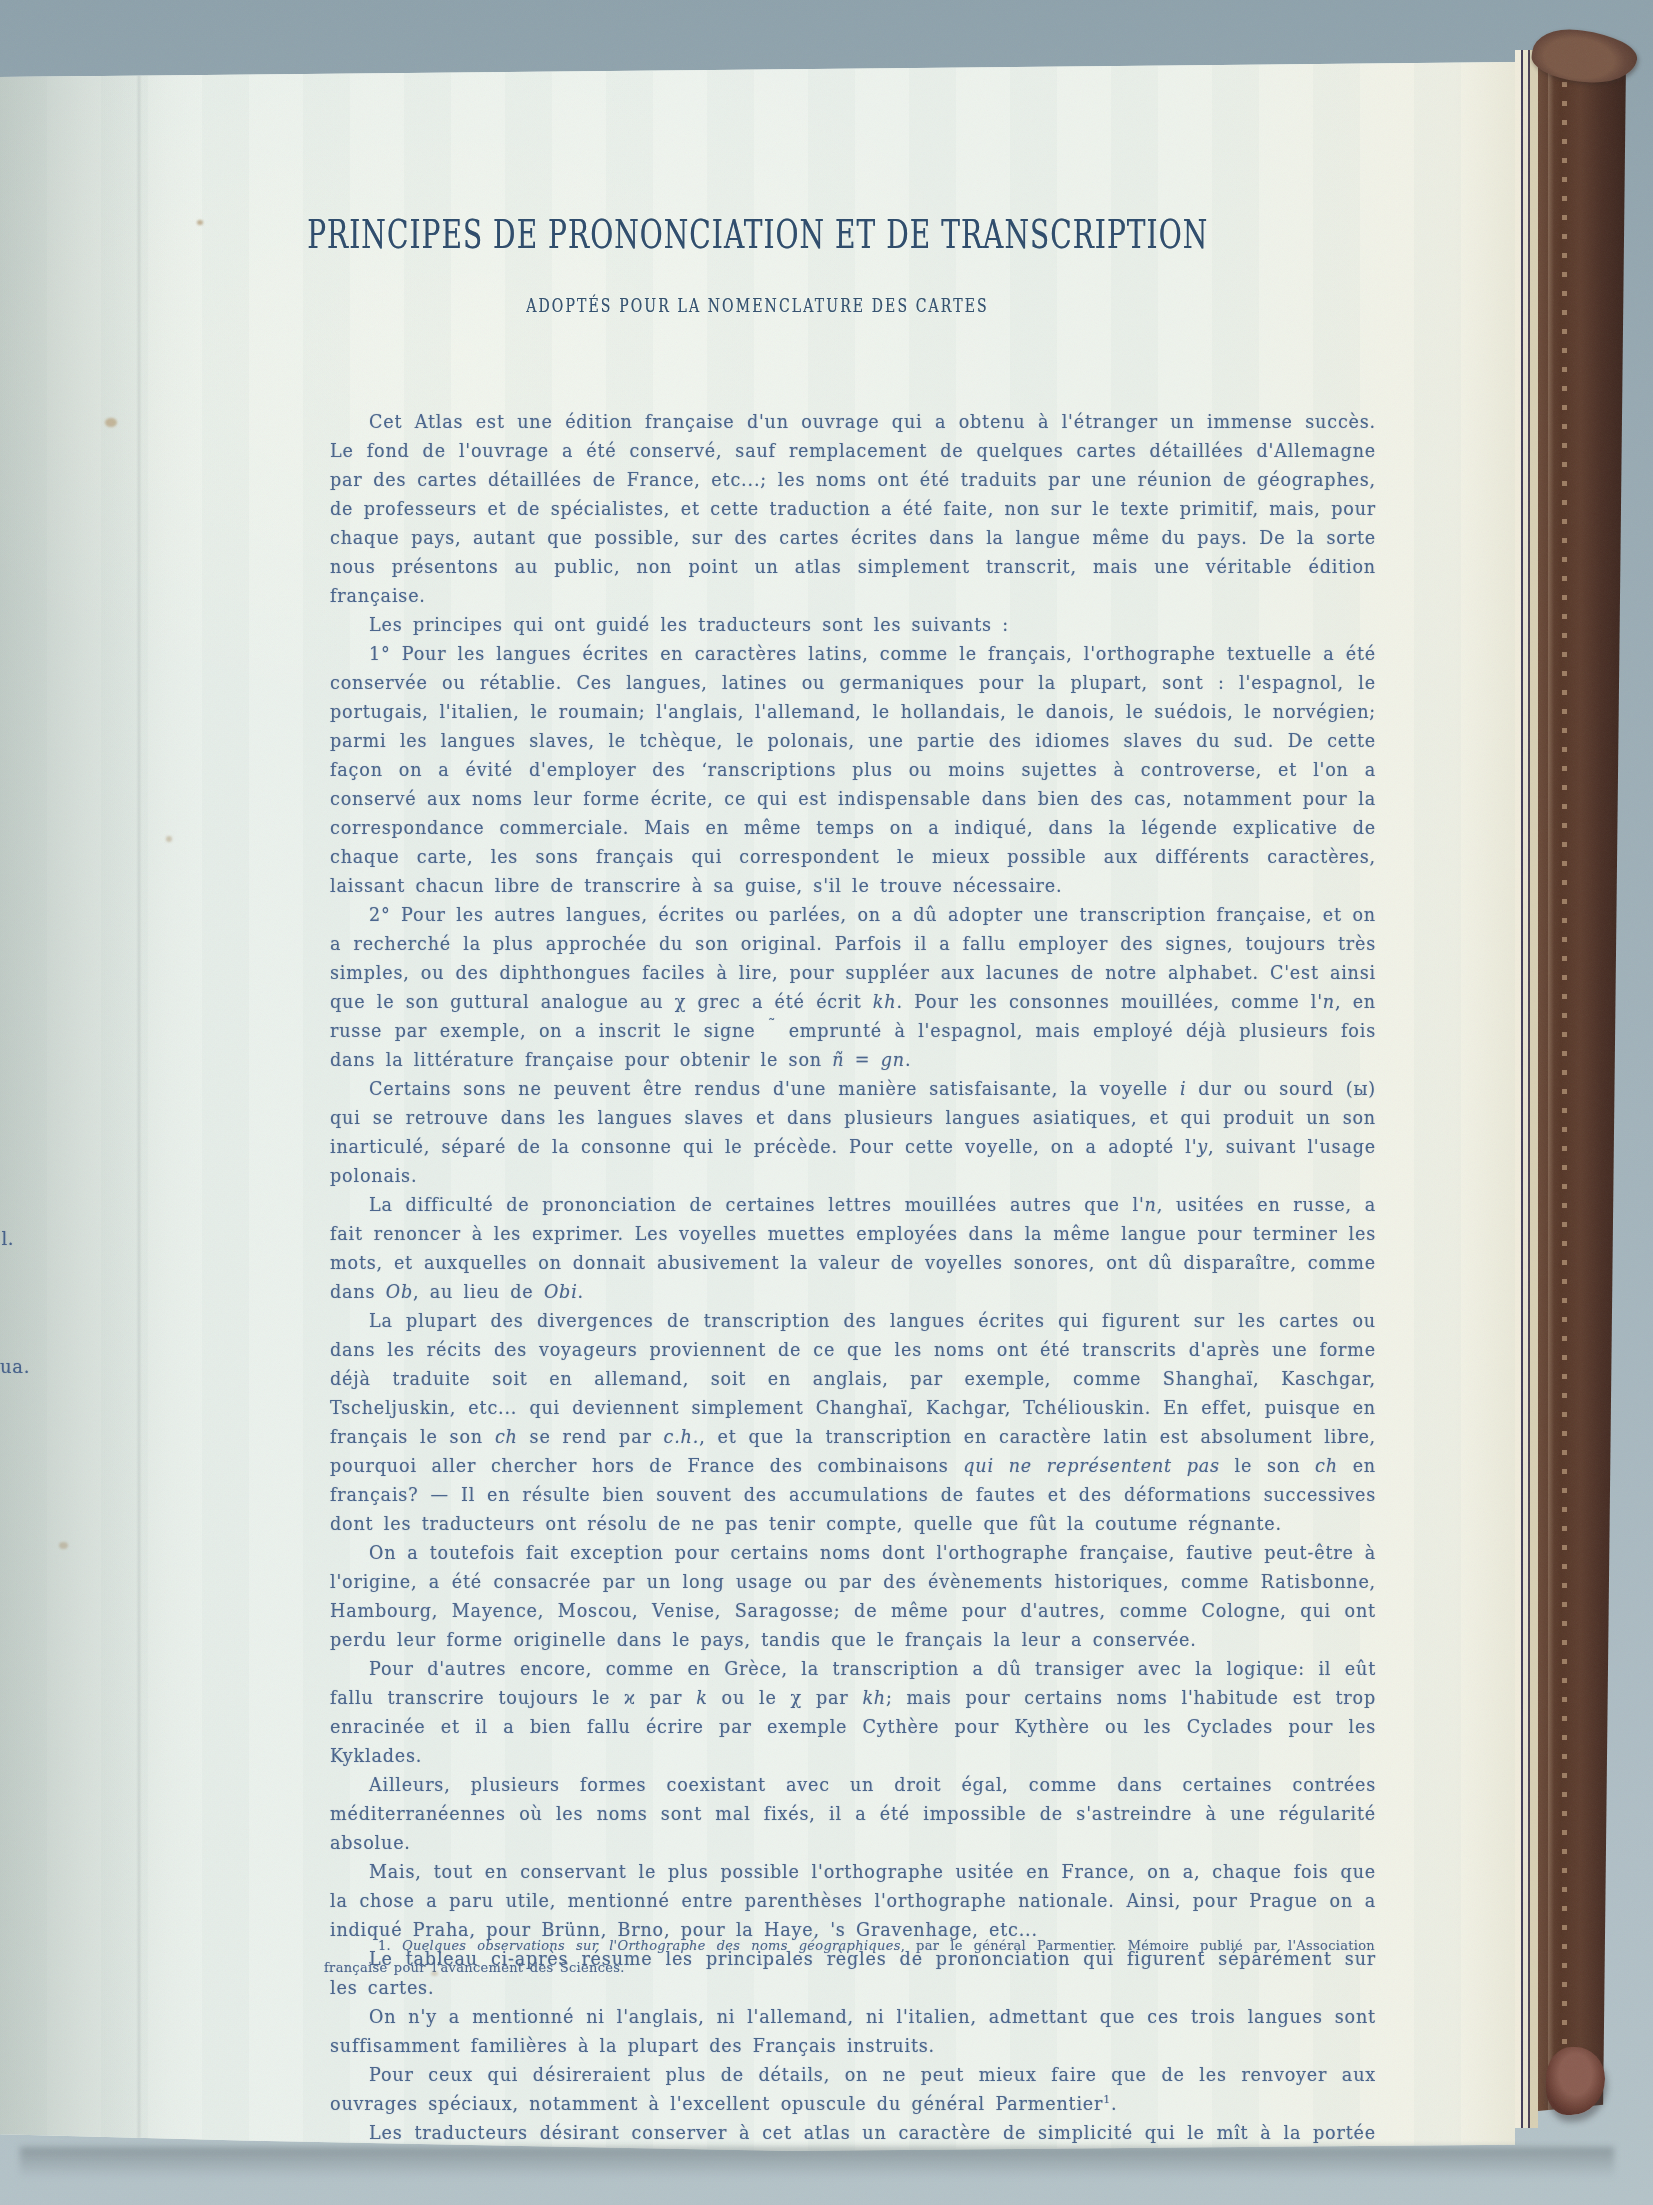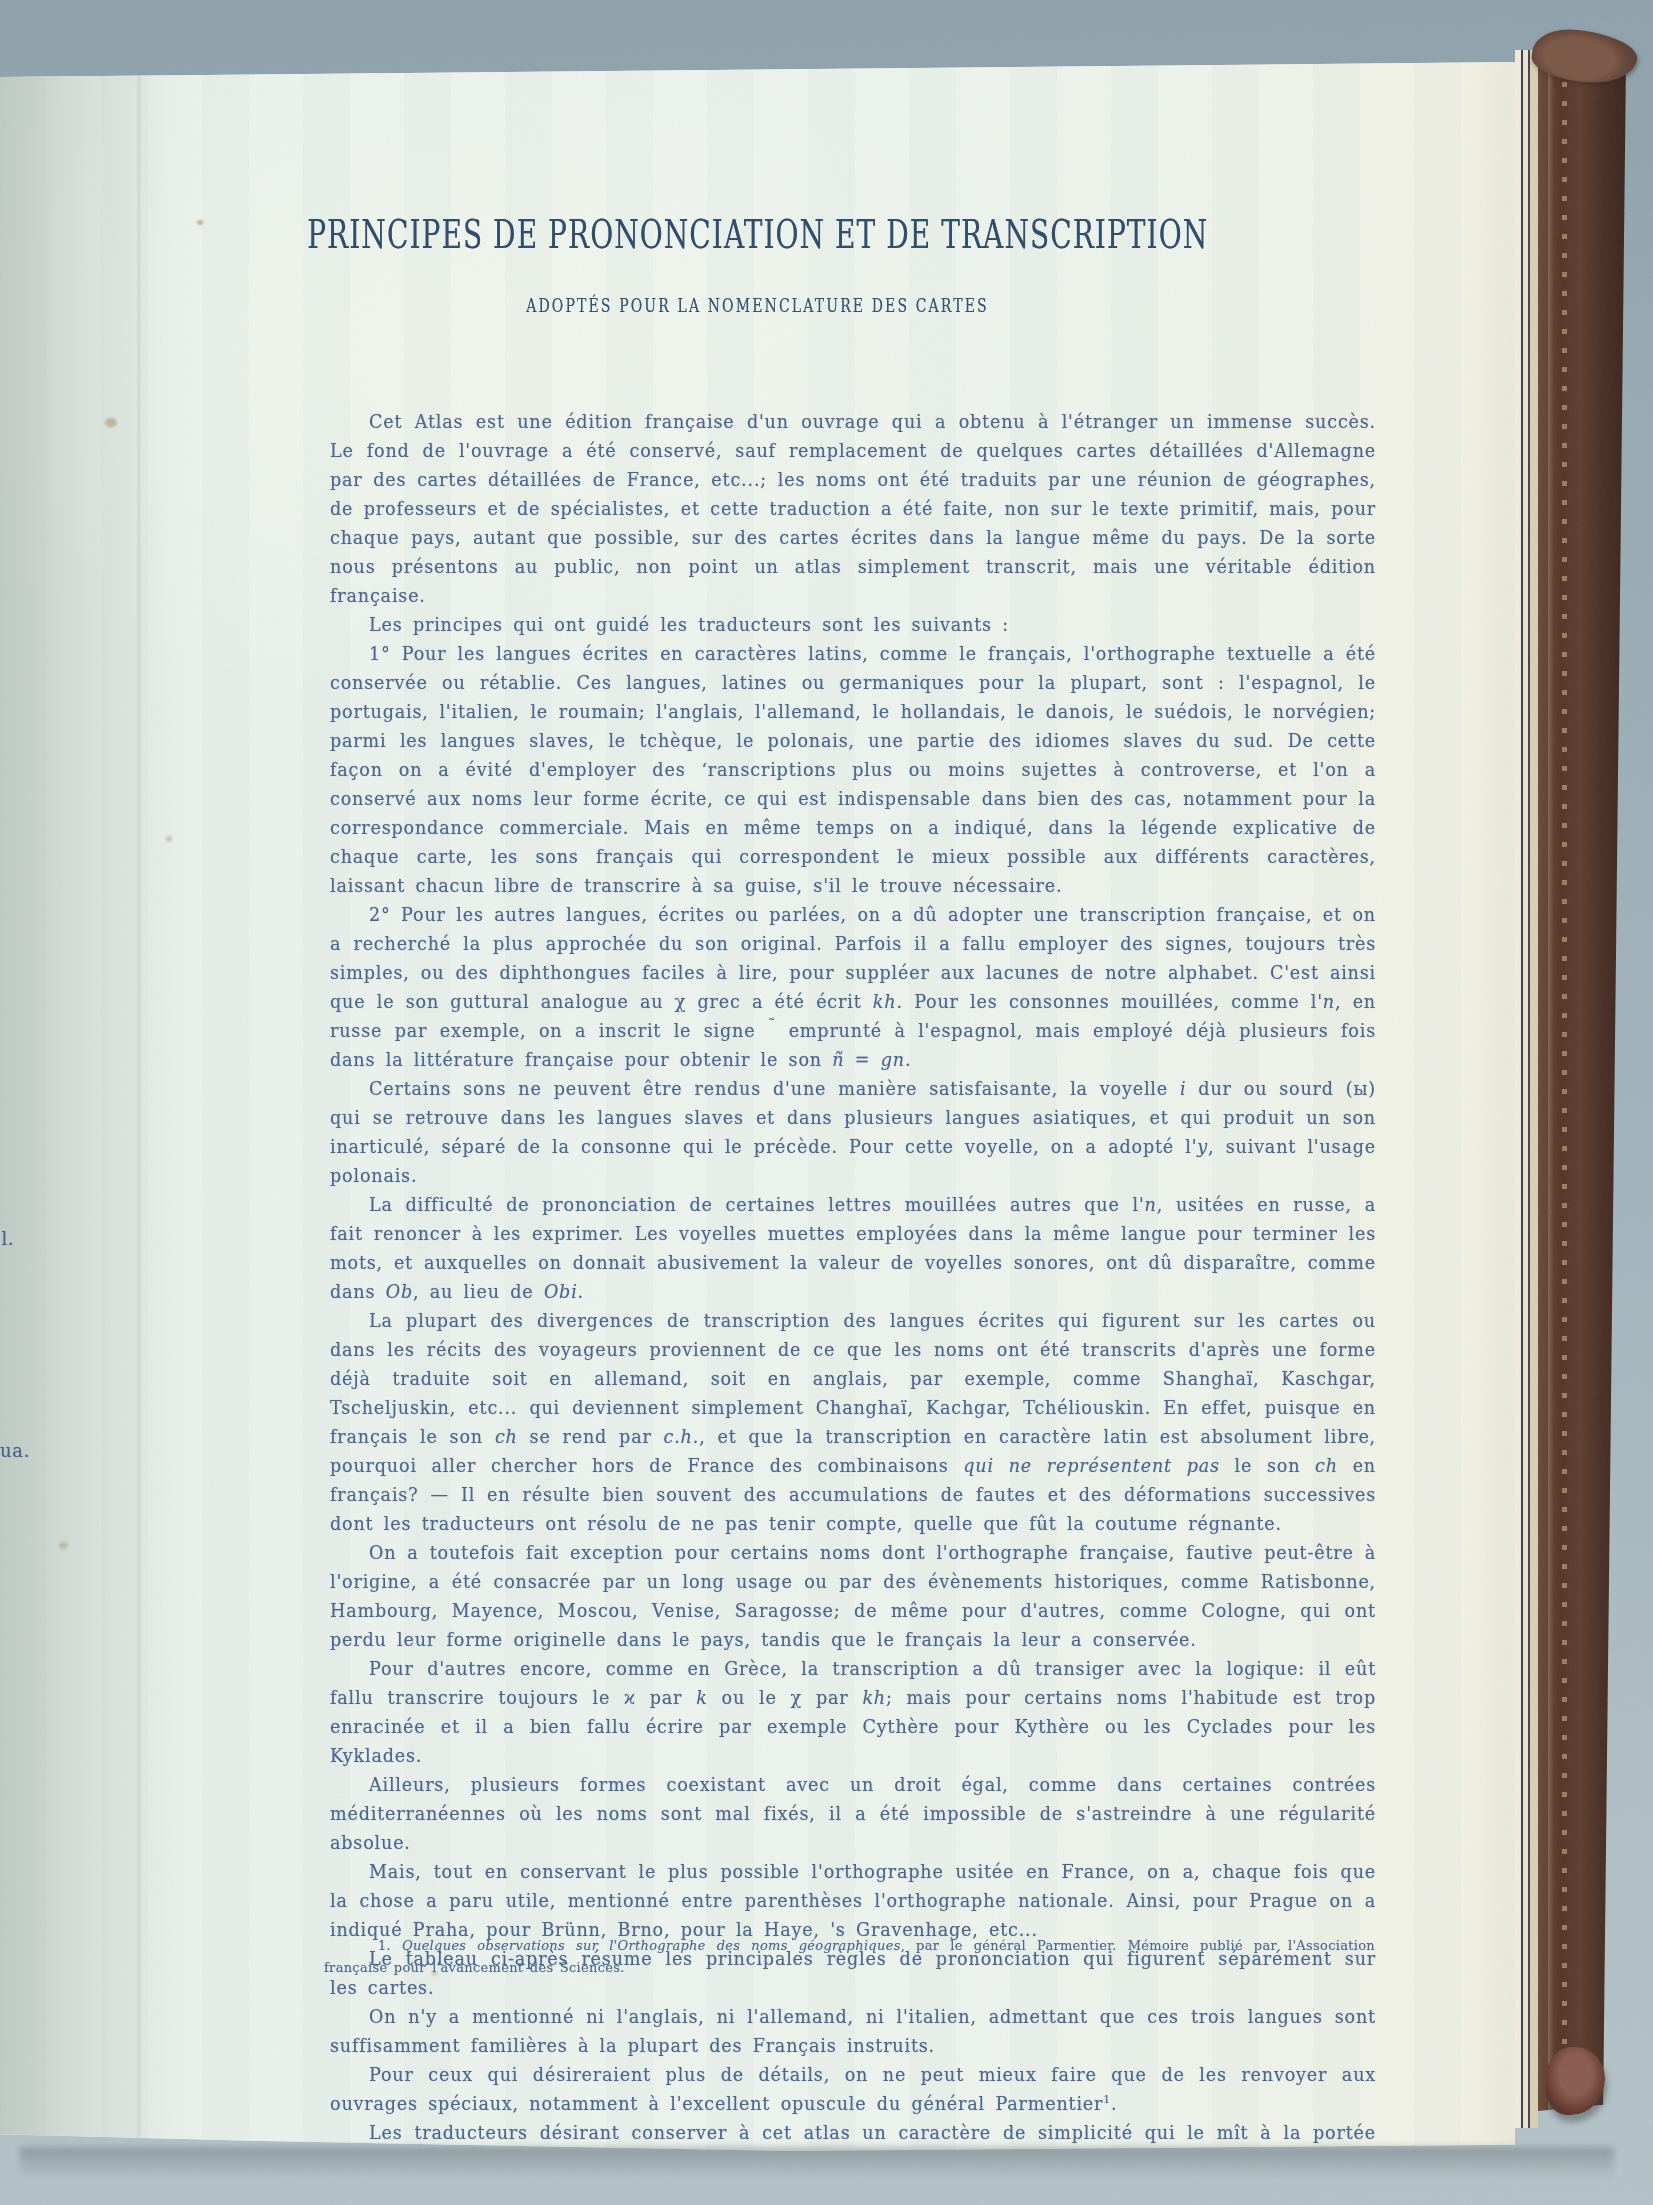--- a/index.html
+++ b/index.html
@@ -80,21 +80,21 @@
   .footnote{
     position:absolute;left:324px;top:1873px;width:1051px;
     font-size:13px;line-height:22px;text-align:justify;text-indent:54px;
     letter-spacing:0.3px;word-spacing:2px;color:#4a648c;
     text-shadow:0 0 0.8px rgba(73,100,140,.4);
   }
   
   .fragment{position:absolute;color:#45608a;font-size:18px;letter-spacing:0.7px;
     text-shadow:0 0 1px rgba(69,96,138,.5);}
   .frag-1{left:1.4px;top:1228px;}
-  .frag-2{left:0px;top:1440px;text-align:right;}
+  .frag-2{left:0px;top:1356px;text-align:right;}
   
   .spot{position:absolute;border-radius:50%;filter:blur(0.8px);pointer-events:none;}
   .s1{left:197px;top:220px;width:6px;height:5.4px;background:rgba(148,108,58,.50);}
   .s2{left:105px;top:418px;width:11.5px;height:8.8px;background:rgba(165,124,70,.45);}
   .s3{left:166px;top:836px;width:6px;height:6px;background:rgba(150,114,64,.34);}
   .s4{left:59px;top:1542px;width:8.8px;height:6.8px;background:rgba(150,114,64,.30);}
   .s5{left:1040px;top:1524px;width:5.4px;height:5.4px;background:rgba(150,114,64,.28);}
   .s6{left:431px;top:1971px;width:7.4px;height:5.4px;background:rgba(158,120,68,.25);}
   .grain{position:absolute;inset:0;width:100%;height:100%;opacity:.055;pointer-events:none;}
 </style>

